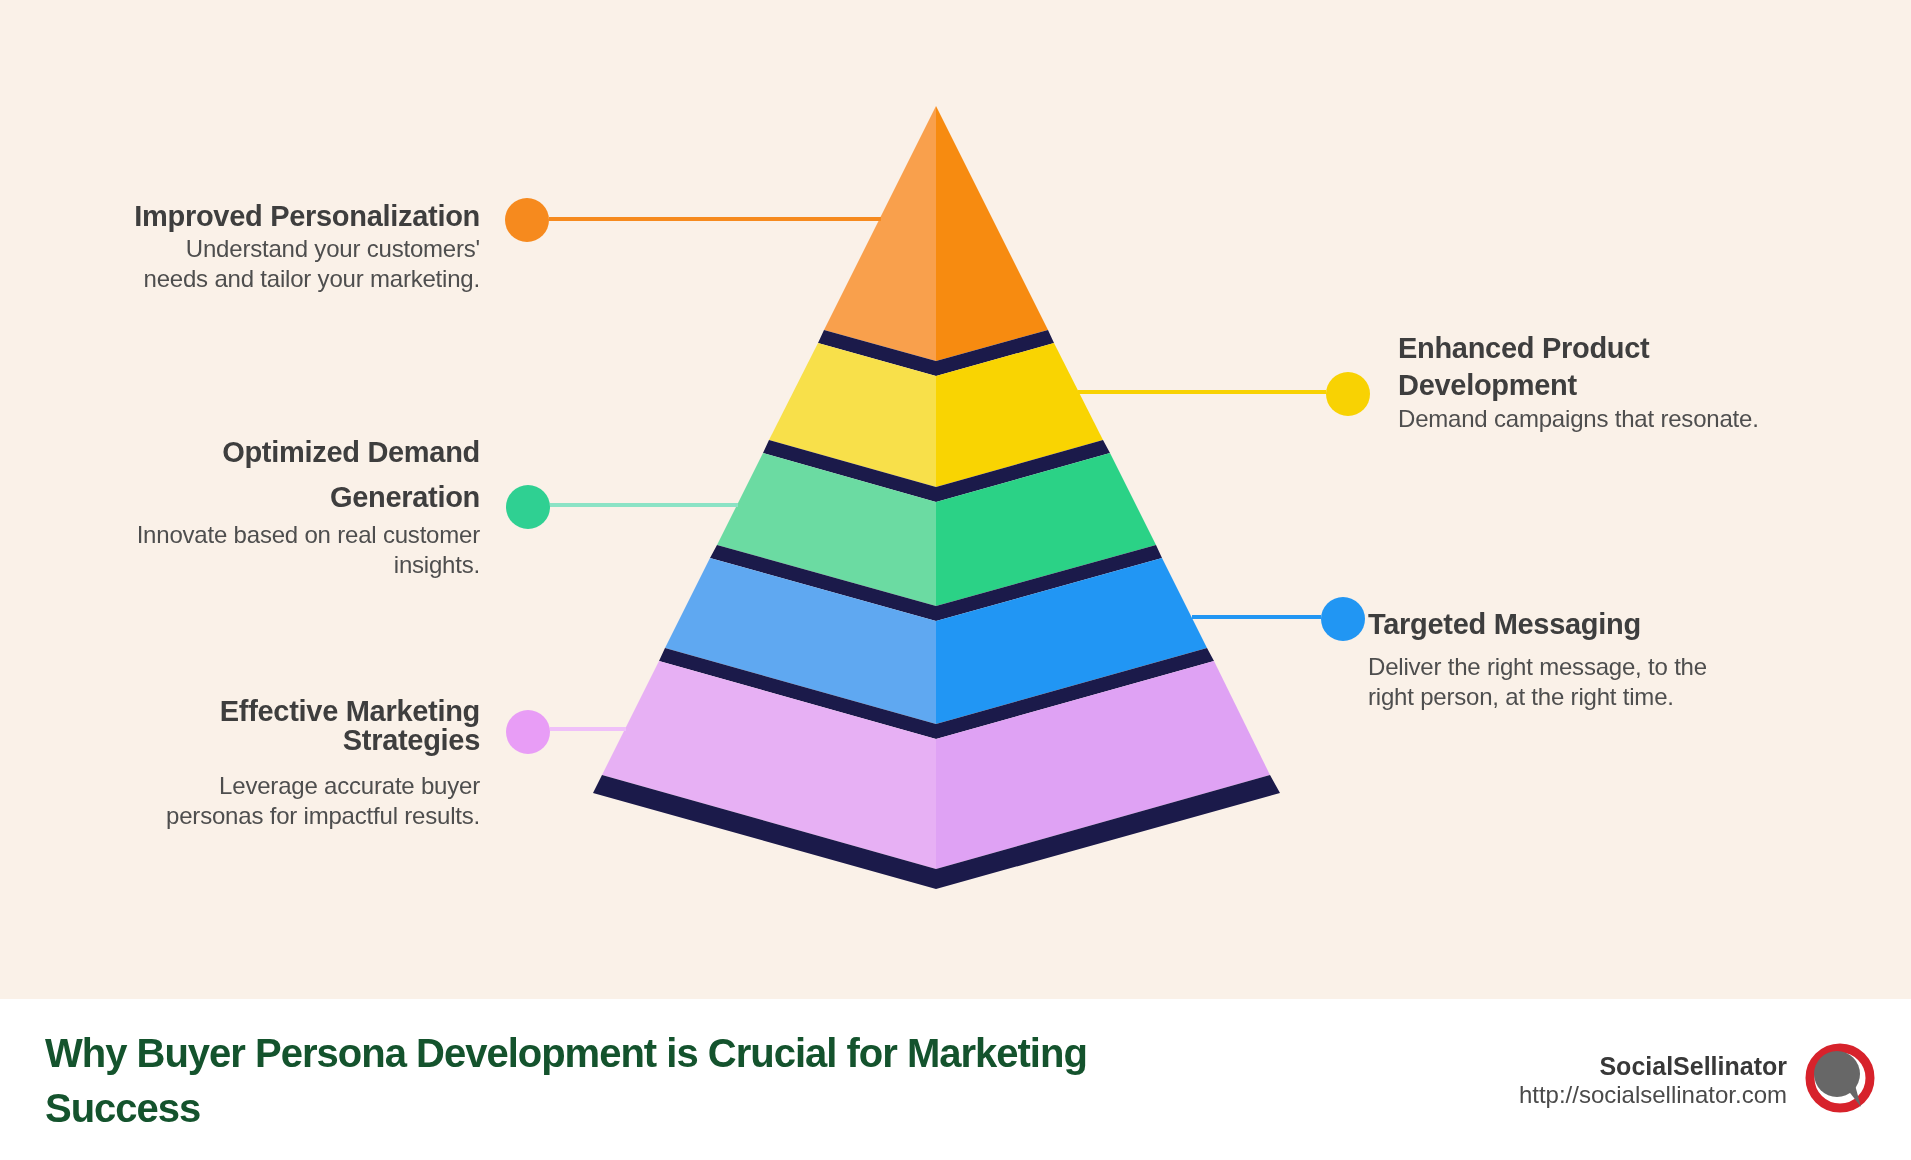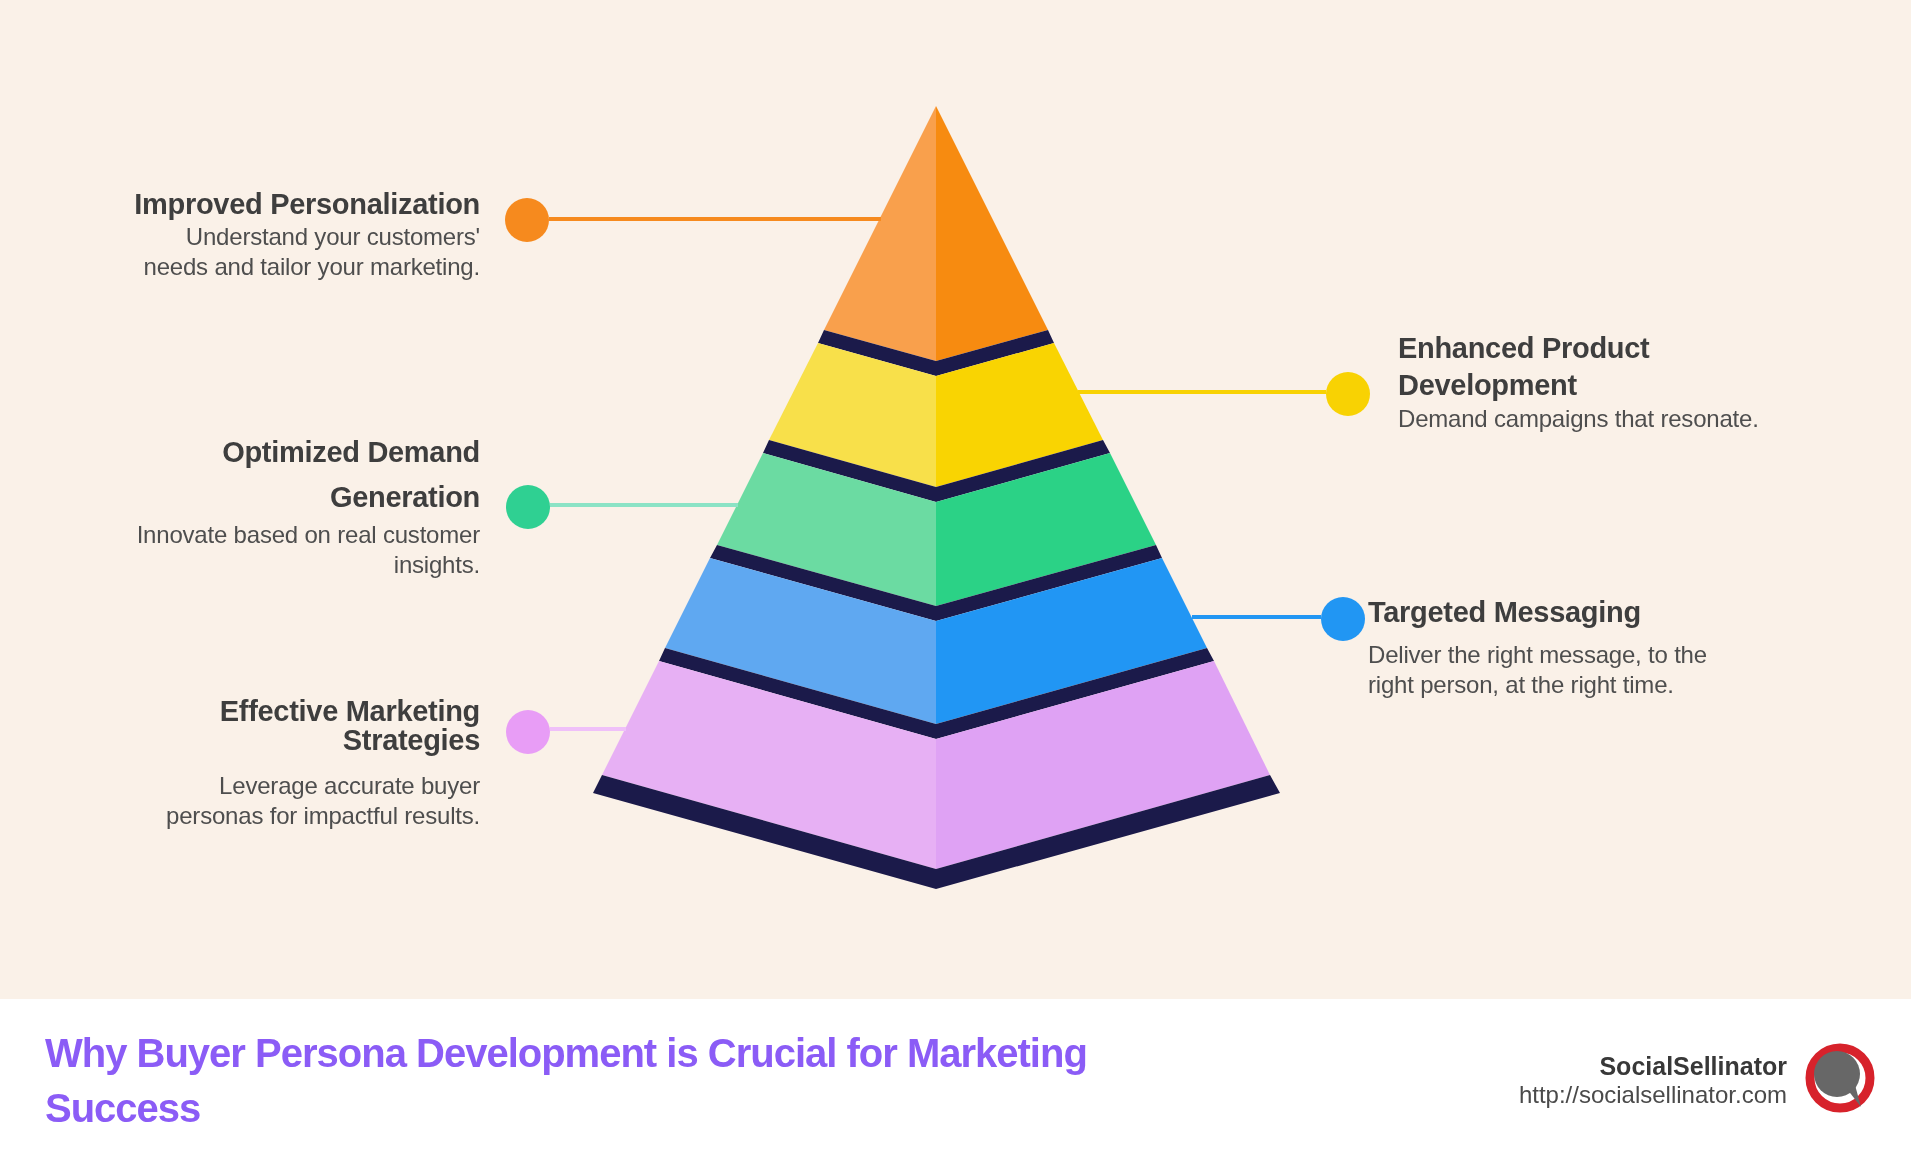--- a/index.html
+++ b/index.html
@@ -13,37 +13,37 @@
   }
   .pyramid-svg { position:absolute; left:0; top:0; }
   .callout { position:absolute; }
   .callout.left  { text-align:right; }
   .callout.right { text-align:left; }
   .co-heading { font-weight:bold; font-size:29px; color:#3E3E3E; letter-spacing:-0.3px; }
   .co-heading .ln { white-space:nowrap; }
   .co-desc { font-size:24px; color:#4E4E4E; letter-spacing:-0.2px; line-height:30px; }
   .co-desc .ln { white-space:nowrap; }
   
-  .lh36 { line-height:36px; }
+  .lh36 { line-height:36px;margin-top:12px; }
   .lh45 { line-height:45px; }
   .lh37 { line-height:37px; }
   .lh29 { line-height:29px;margin-top:16px; }
   .mt8  { }
   .mt0  { margin-top:0px; }
   .mt16 { margin-top:16px; }
   .mt10 { margin-top:10px; }
   .footer-bar {
     position:absolute; left:0; top:999px;
     width:1911px; height:161px;
     background:#FFFFFF;
   }
   .footer-title {
     position:absolute; left:45px; top:27px;
     width:1500px;
-    font-size:40px; font-weight:bold; color:#8b5cf6;
+    font-size:40px; font-weight:bold; color:#14532d;
     letter-spacing:-1px; line-height:55px;
   }
   .footer-title .ln { white-space:nowrap; }
   .brand-block {
     position:absolute; right:124px; top:54px;
     text-align:right;
   }
   .brand-name { font-size:25px; font-weight:bold; color:#383838; line-height:26px; }
   .brand-url  { font-size:24px; color:#4A4A4A; line-height:28px; margin-top:2px; }
   .brand-logo { position:absolute; left:1803px; top:1041px; }

